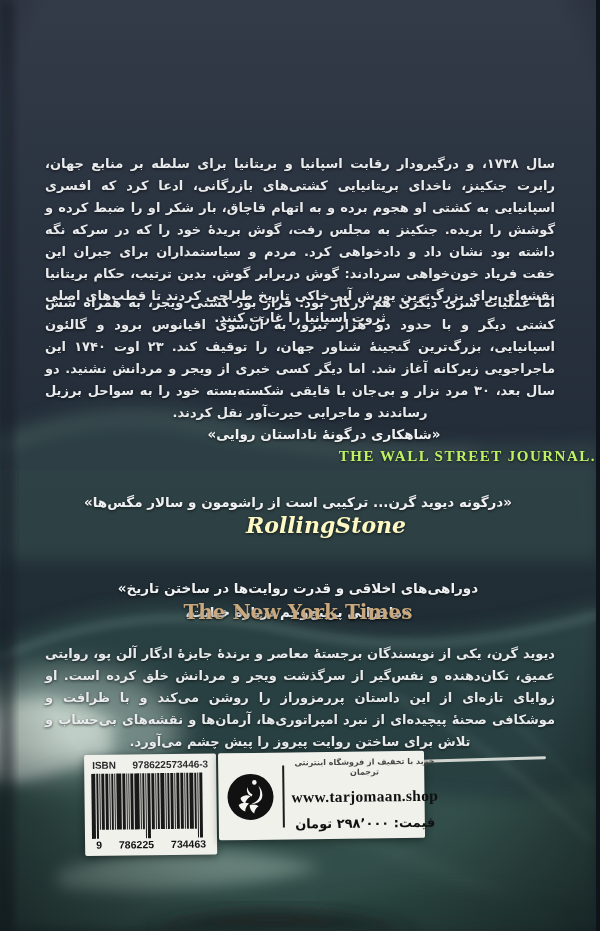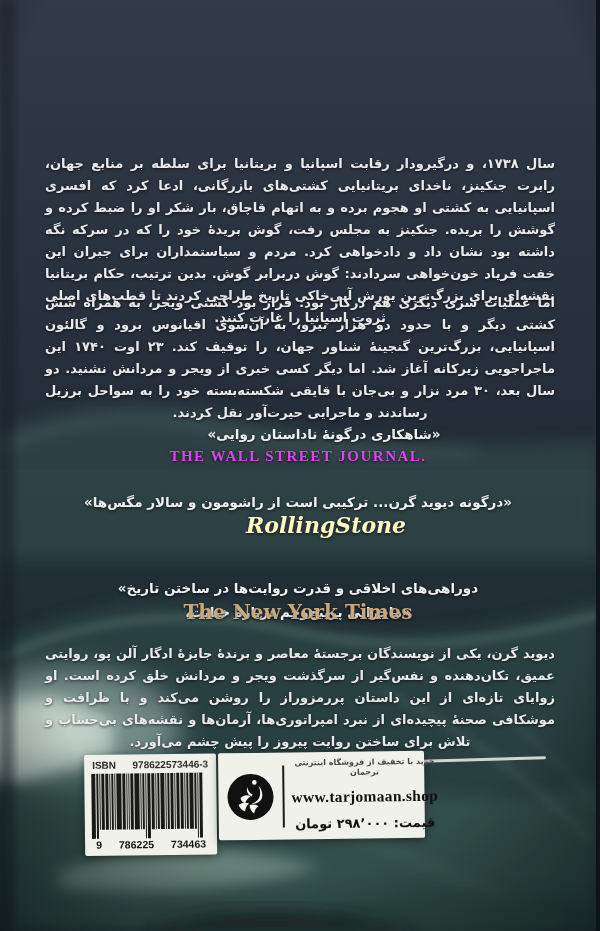--- a/index.html
+++ b/index.html
@@ -25,21 +25,21 @@
   }
   .q1{top:426px;padding-left:26px;}
   .q2{top:494px;}
   .q3a{top:556px;margin-top:48px;}
   .q3b{top:580px;}
   .src{
     position:absolute;left:0;width:100%;text-align:center;direction:ltr;
     text-shadow:0 1px 3px rgba(0,0,0,.7);
   }
   .src-wsj{top:448px;font-family:"Liberation Serif",serif;font-weight:700;
-    font-size:15px;letter-spacing:1.5px;color:#d946ef;}
+    font-size:15px;letter-spacing:1.5px;color:#bef264;text-align:right;}
   .src-rolling{top:512px;font-family:"DejaVu Serif",serif;font-weight:700;
     font-style:italic;font-size:22px;color:#fef9c3;margin-left:28px;}
   .src-nyt{top:600px;font-family:"DejaVu Serif",serif;font-weight:700;
     font-size:20px;color:#c9a87d;}
   
   .label{
     position:absolute;left:84px;top:755px;display:flex;align-items:flex-start;
     transform:rotate(-0.7deg);transform-origin:left top;
   }
   .card{background:#f1f1ec;box-shadow:0 2px 8px rgba(0,0,0,.45);}

